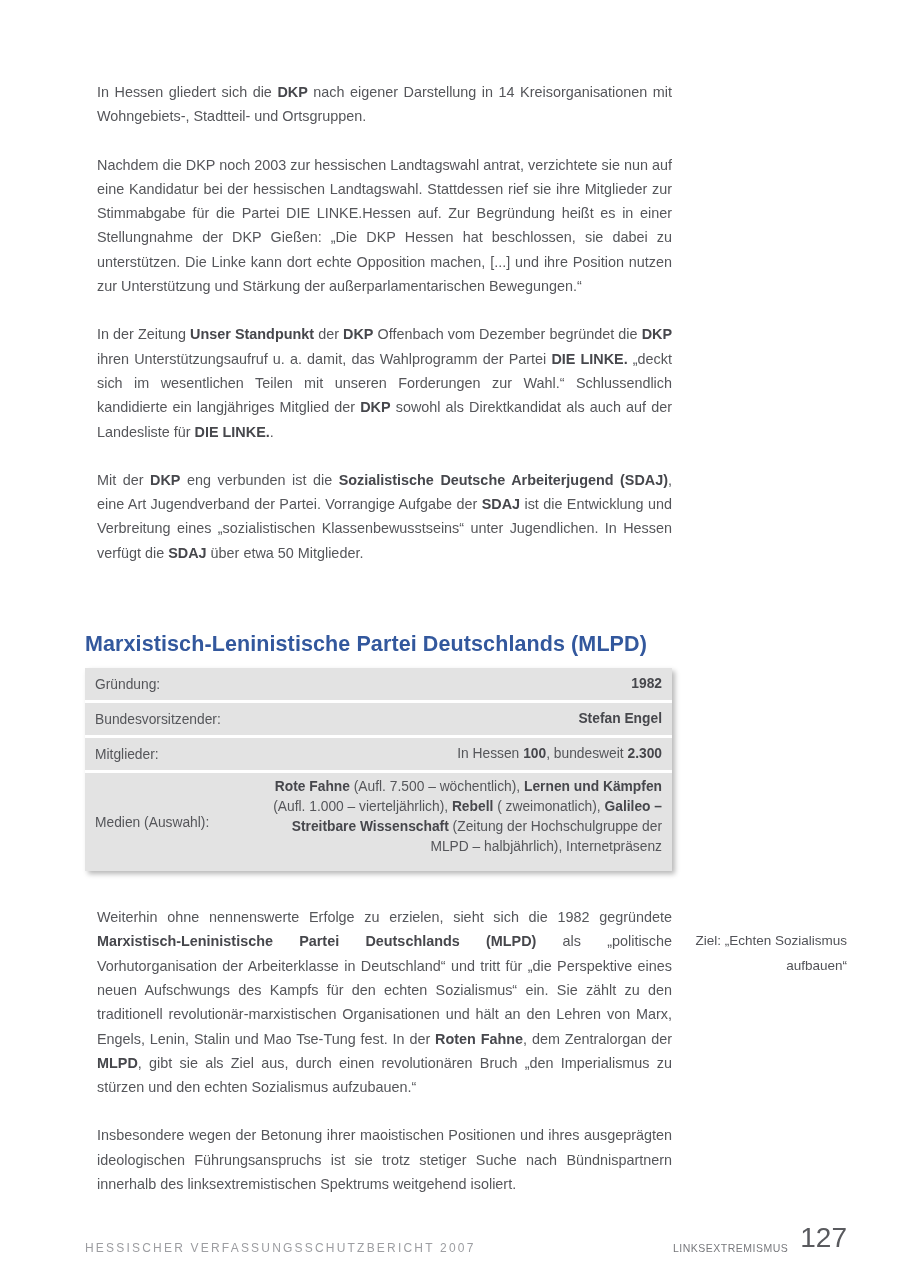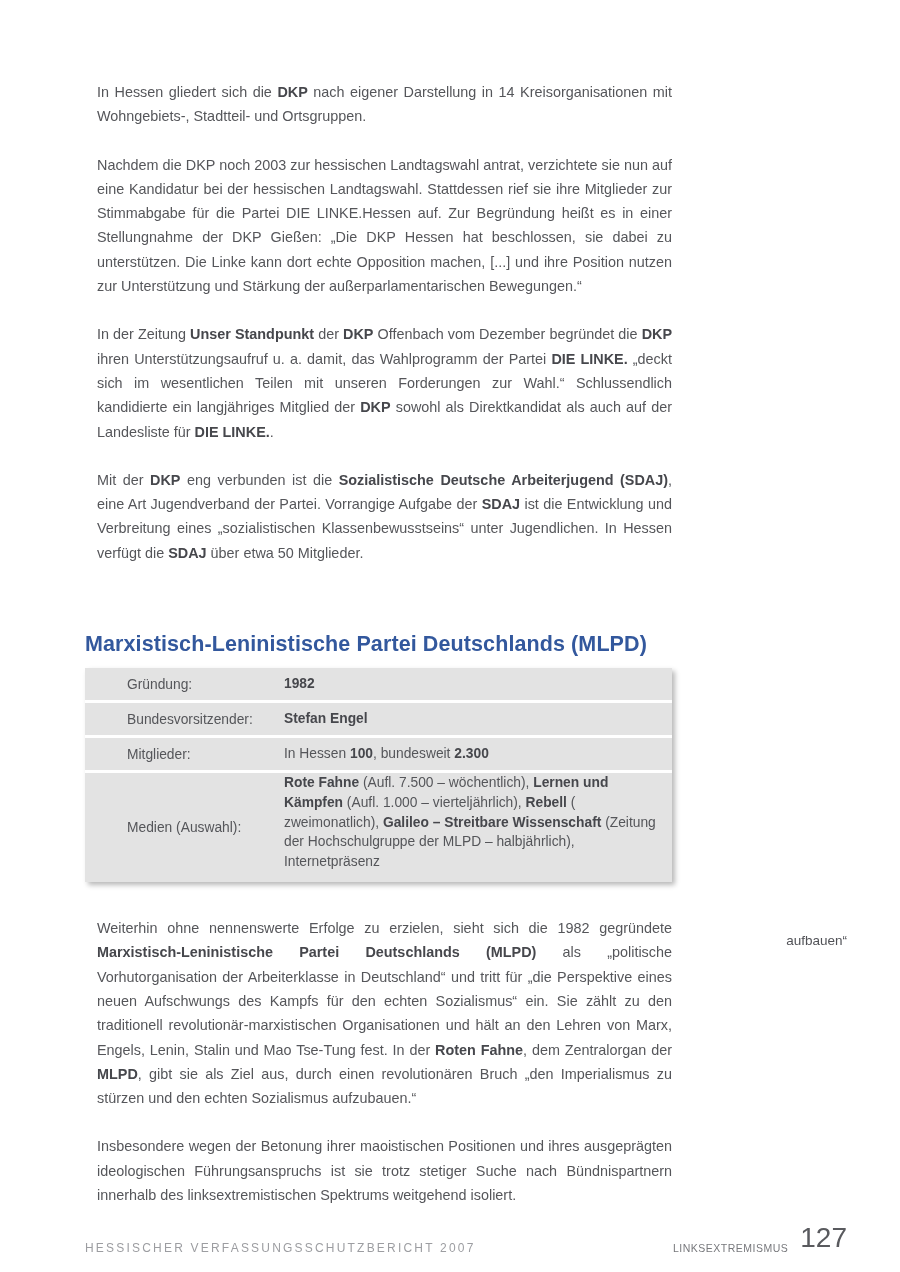--- a/index.html
+++ b/index.html
@@ -17,22 +17,22 @@
     margin:64px 0 0 0;font-size:21.5px;line-height:30px;font-weight:bold;
     color:#33589d;white-space:nowrap;letter-spacing:0.1px;
   }
   .info-table{
     margin-top:9px;background:#e3e3e3;color:#55565a;font-size:13.8px;
     box-shadow:3px 3px 5px rgba(0,0,0,0.28);
   }
   .info-row{display:flex;align-items:center;min-height:32px;border-bottom:3px solid #ffffff;}
   .info-row:last-child{border-bottom:none;}
   .info-row.tall{min-height:98px;}
-  .cell-label{flex:none;width:167px;padding-left:10px;box-sizing:border-box;margin-left:32px;}
-  .cell-value{flex:1;padding-right:10px;line-height:19.8px;text-align:left;}
+  .cell-label{flex:none;width:167px;padding-left:10px;box-sizing:border-box;}
+  .cell-value{flex:1;padding-right:10px;line-height:19.8px;text-align:right;}
   .info-row.tall .cell-value{padding-bottom:10px;}
   p.after-table{margin-top:34px;}
   .margin-note{
     position:absolute;top:928px;right:53px;width:230px;text-align:right;
     font-size:13.5px;line-height:25px;color:#515257;
   }
   .footer{
     position:absolute;left:85px;right:53px;top:1222px;
     display:flex;justify-content:space-between;align-items:baseline;
   }
@@ -71,20 +71,21 @@
         <div class="cell-label">Medien (Auswahl):</div>
         <div class="cell-value"><span class="b">Rote Fahne</span><span> (Aufl. 7.500 – wöchentlich), </span><span class="b">Lernen und Kämpfen</span><span> (Aufl. 1.000 – vierteljährlich), </span><span class="b">Rebell</span><span> ( zweimonatlich), </span><span class="b">Galileo – Streitbare Wissenschaft</span><span> (Zeitung der Hochschulgruppe der MLPD – halbjährlich), Internetpräsenz</span></div>
       </div>
     </section>
 
     <p class="body after-table"><span>Weiterhin ohne nennenswerte Erfolge zu erzielen, sieht sich die 1982 gegründete </span><span class="b">Marxistisch-Leninistische Partei Deutschlands (MLPD)</span><span> als „politische Vorhutorganisation der Arbeiterklasse in Deutschland“ und tritt für „die Perspektive eines neuen Aufschwungs des Kampfs für den echten Sozialismus“ ein. Sie zählt zu den traditionell revolutionär-marxistischen Organisationen und hält an den Lehren von Marx, Engels, Lenin, Stalin und Mao Tse-Tung fest. In der </span><span class="b">Roten Fahne</span><span>, dem Zentralorgan der </span><span class="b">MLPD</span><span>, gibt sie als Ziel aus, durch einen revolutionären Bruch „den Imperialismus zu stürzen und den echten Sozialismus aufzubauen.“</span></p>
     <p class="body"><span>Insbesondere wegen der Betonung ihrer maoistischen Positionen und ihres ausgeprägten ideologischen Führungsanspruchs ist sie trotz stetiger Suche nach Bündnispartnern innerhalb des linksextremistischen Spektrums weitgehend isoliert.</span></p>
   </main>
 
   <aside class="margin-note">
+    <div class="note-line">Ziel: „Echten Sozialismus</div>
     <div class="note-line">aufbauen“</div>
   </aside>
 
   <footer class="footer">
     <span class="footer-left">HESSISCHER VERFASSUNGSSCHUTZBERICHT 2007</span>
     <span class="footer-right">
       <span class="chapter-label">LINKSEXTREMISMUS</span>
       <span class="page-number">127</span>
     </span>
   </footer>

